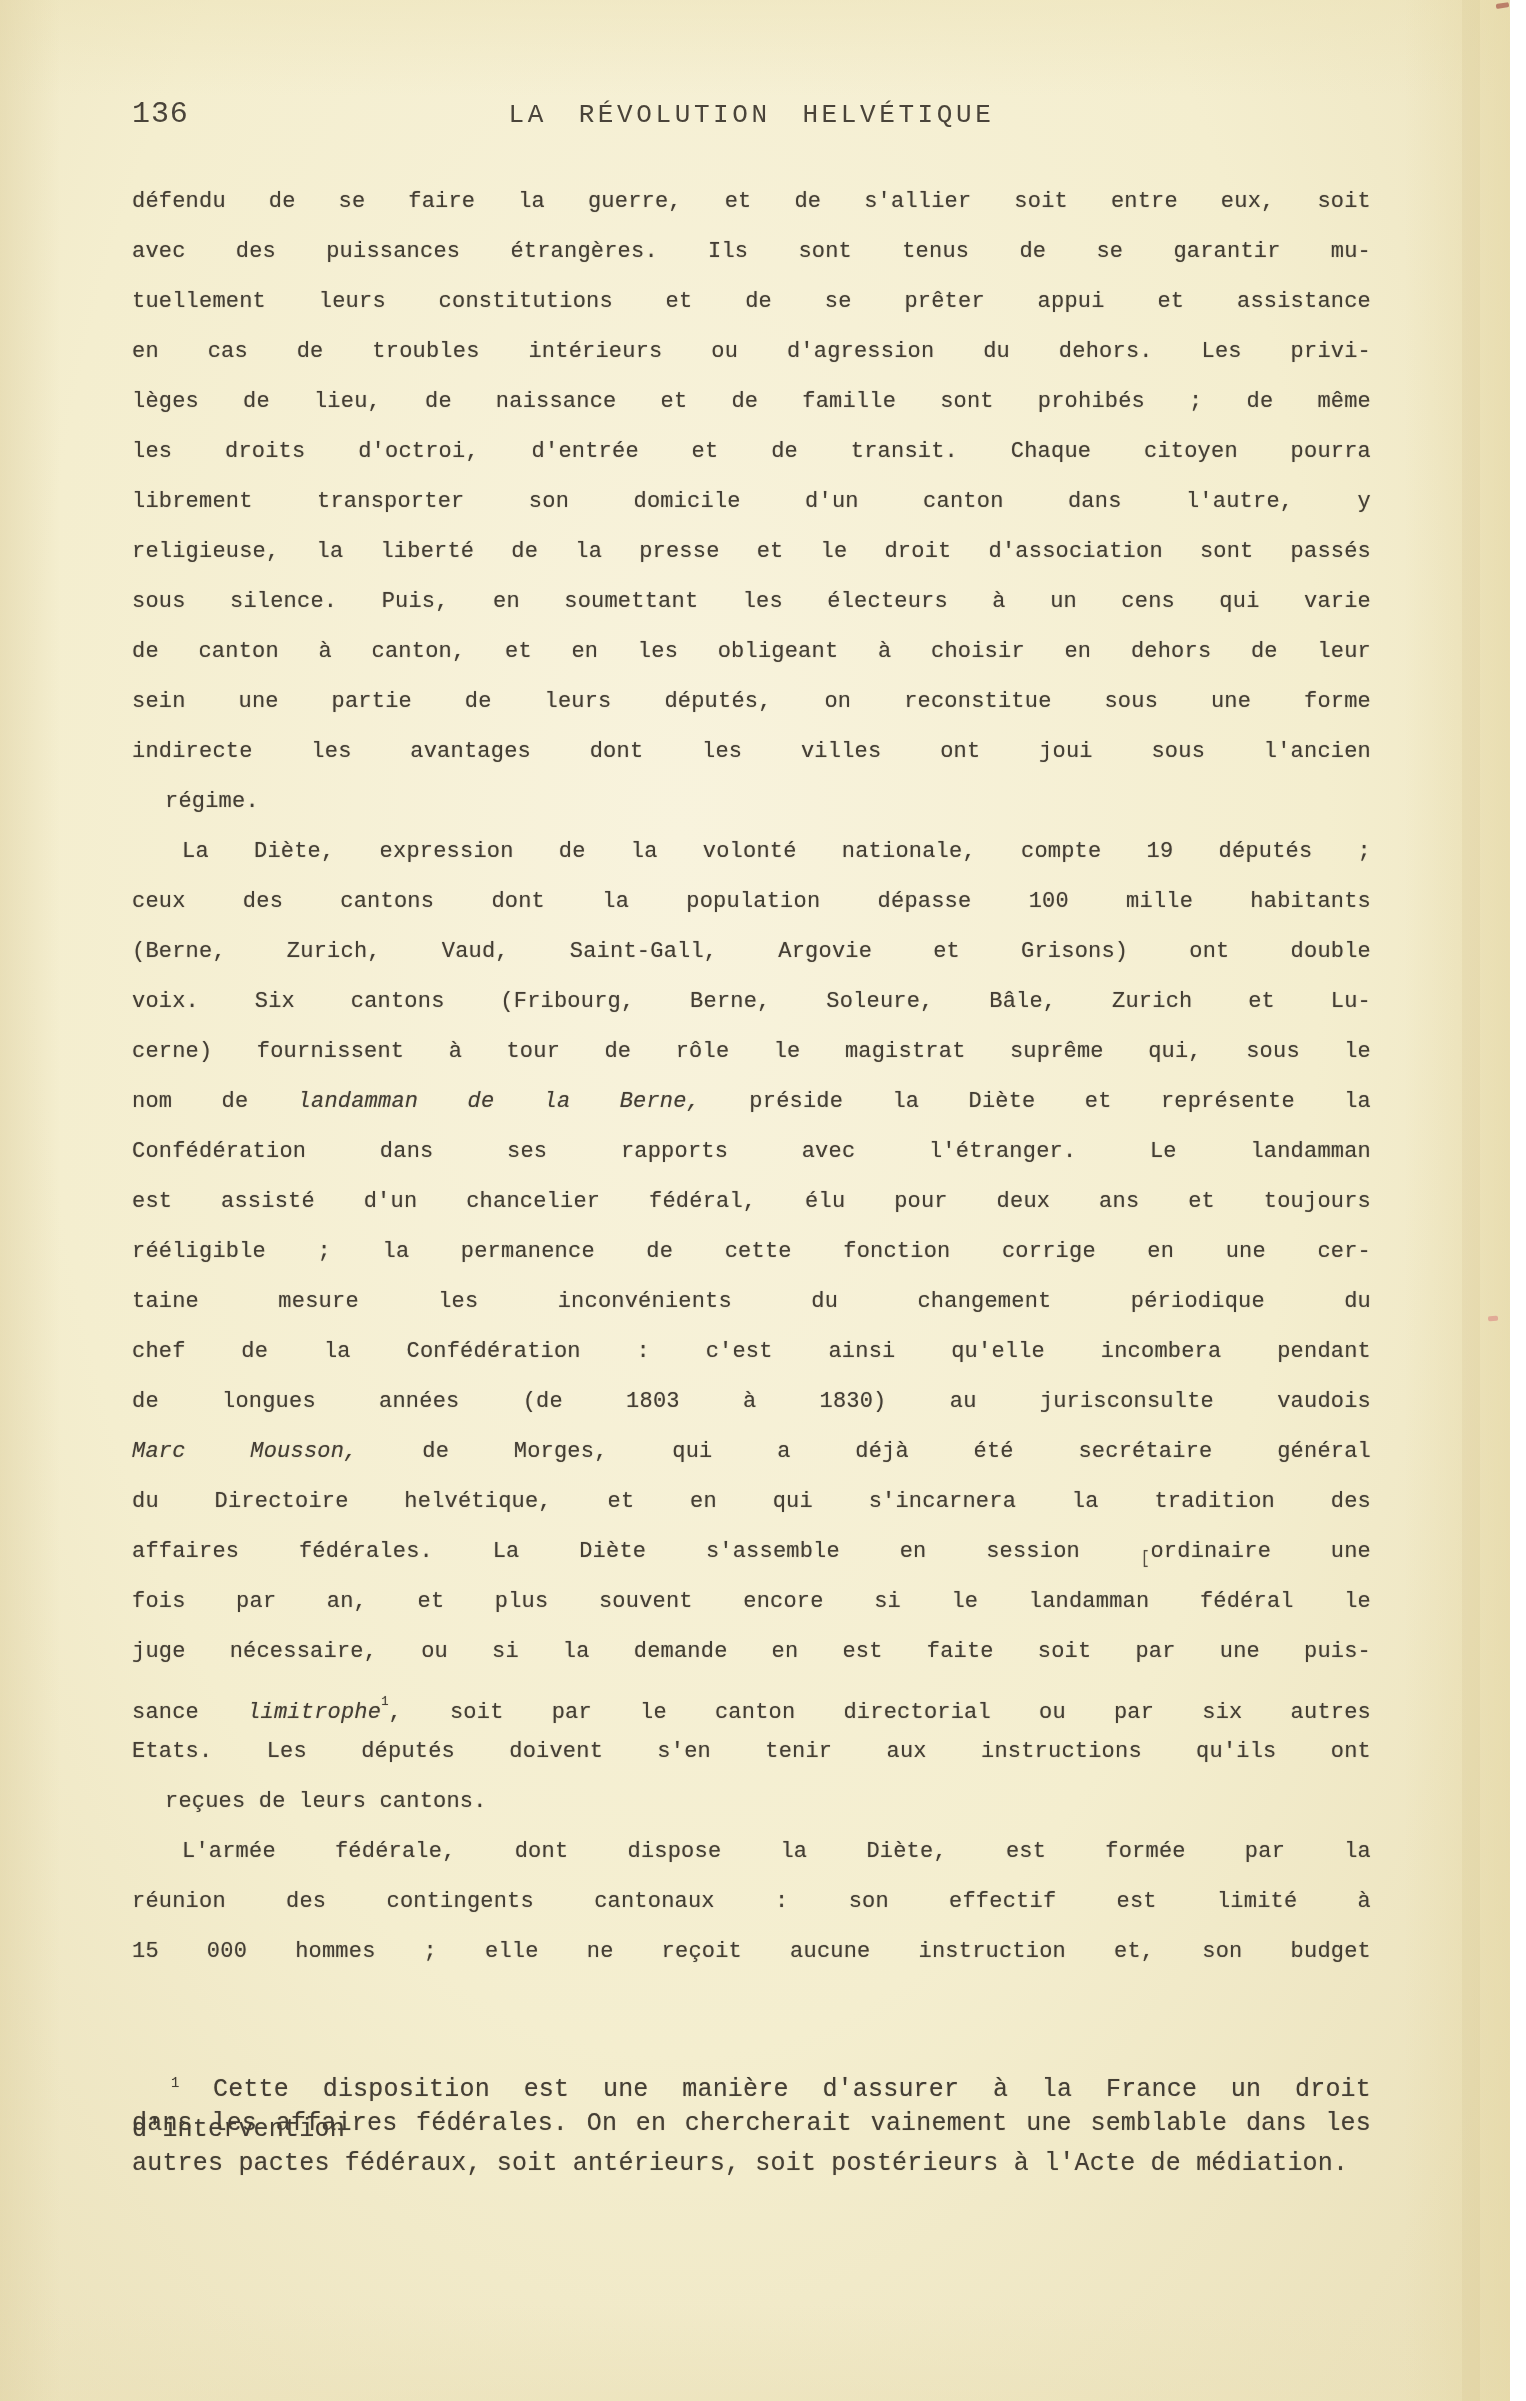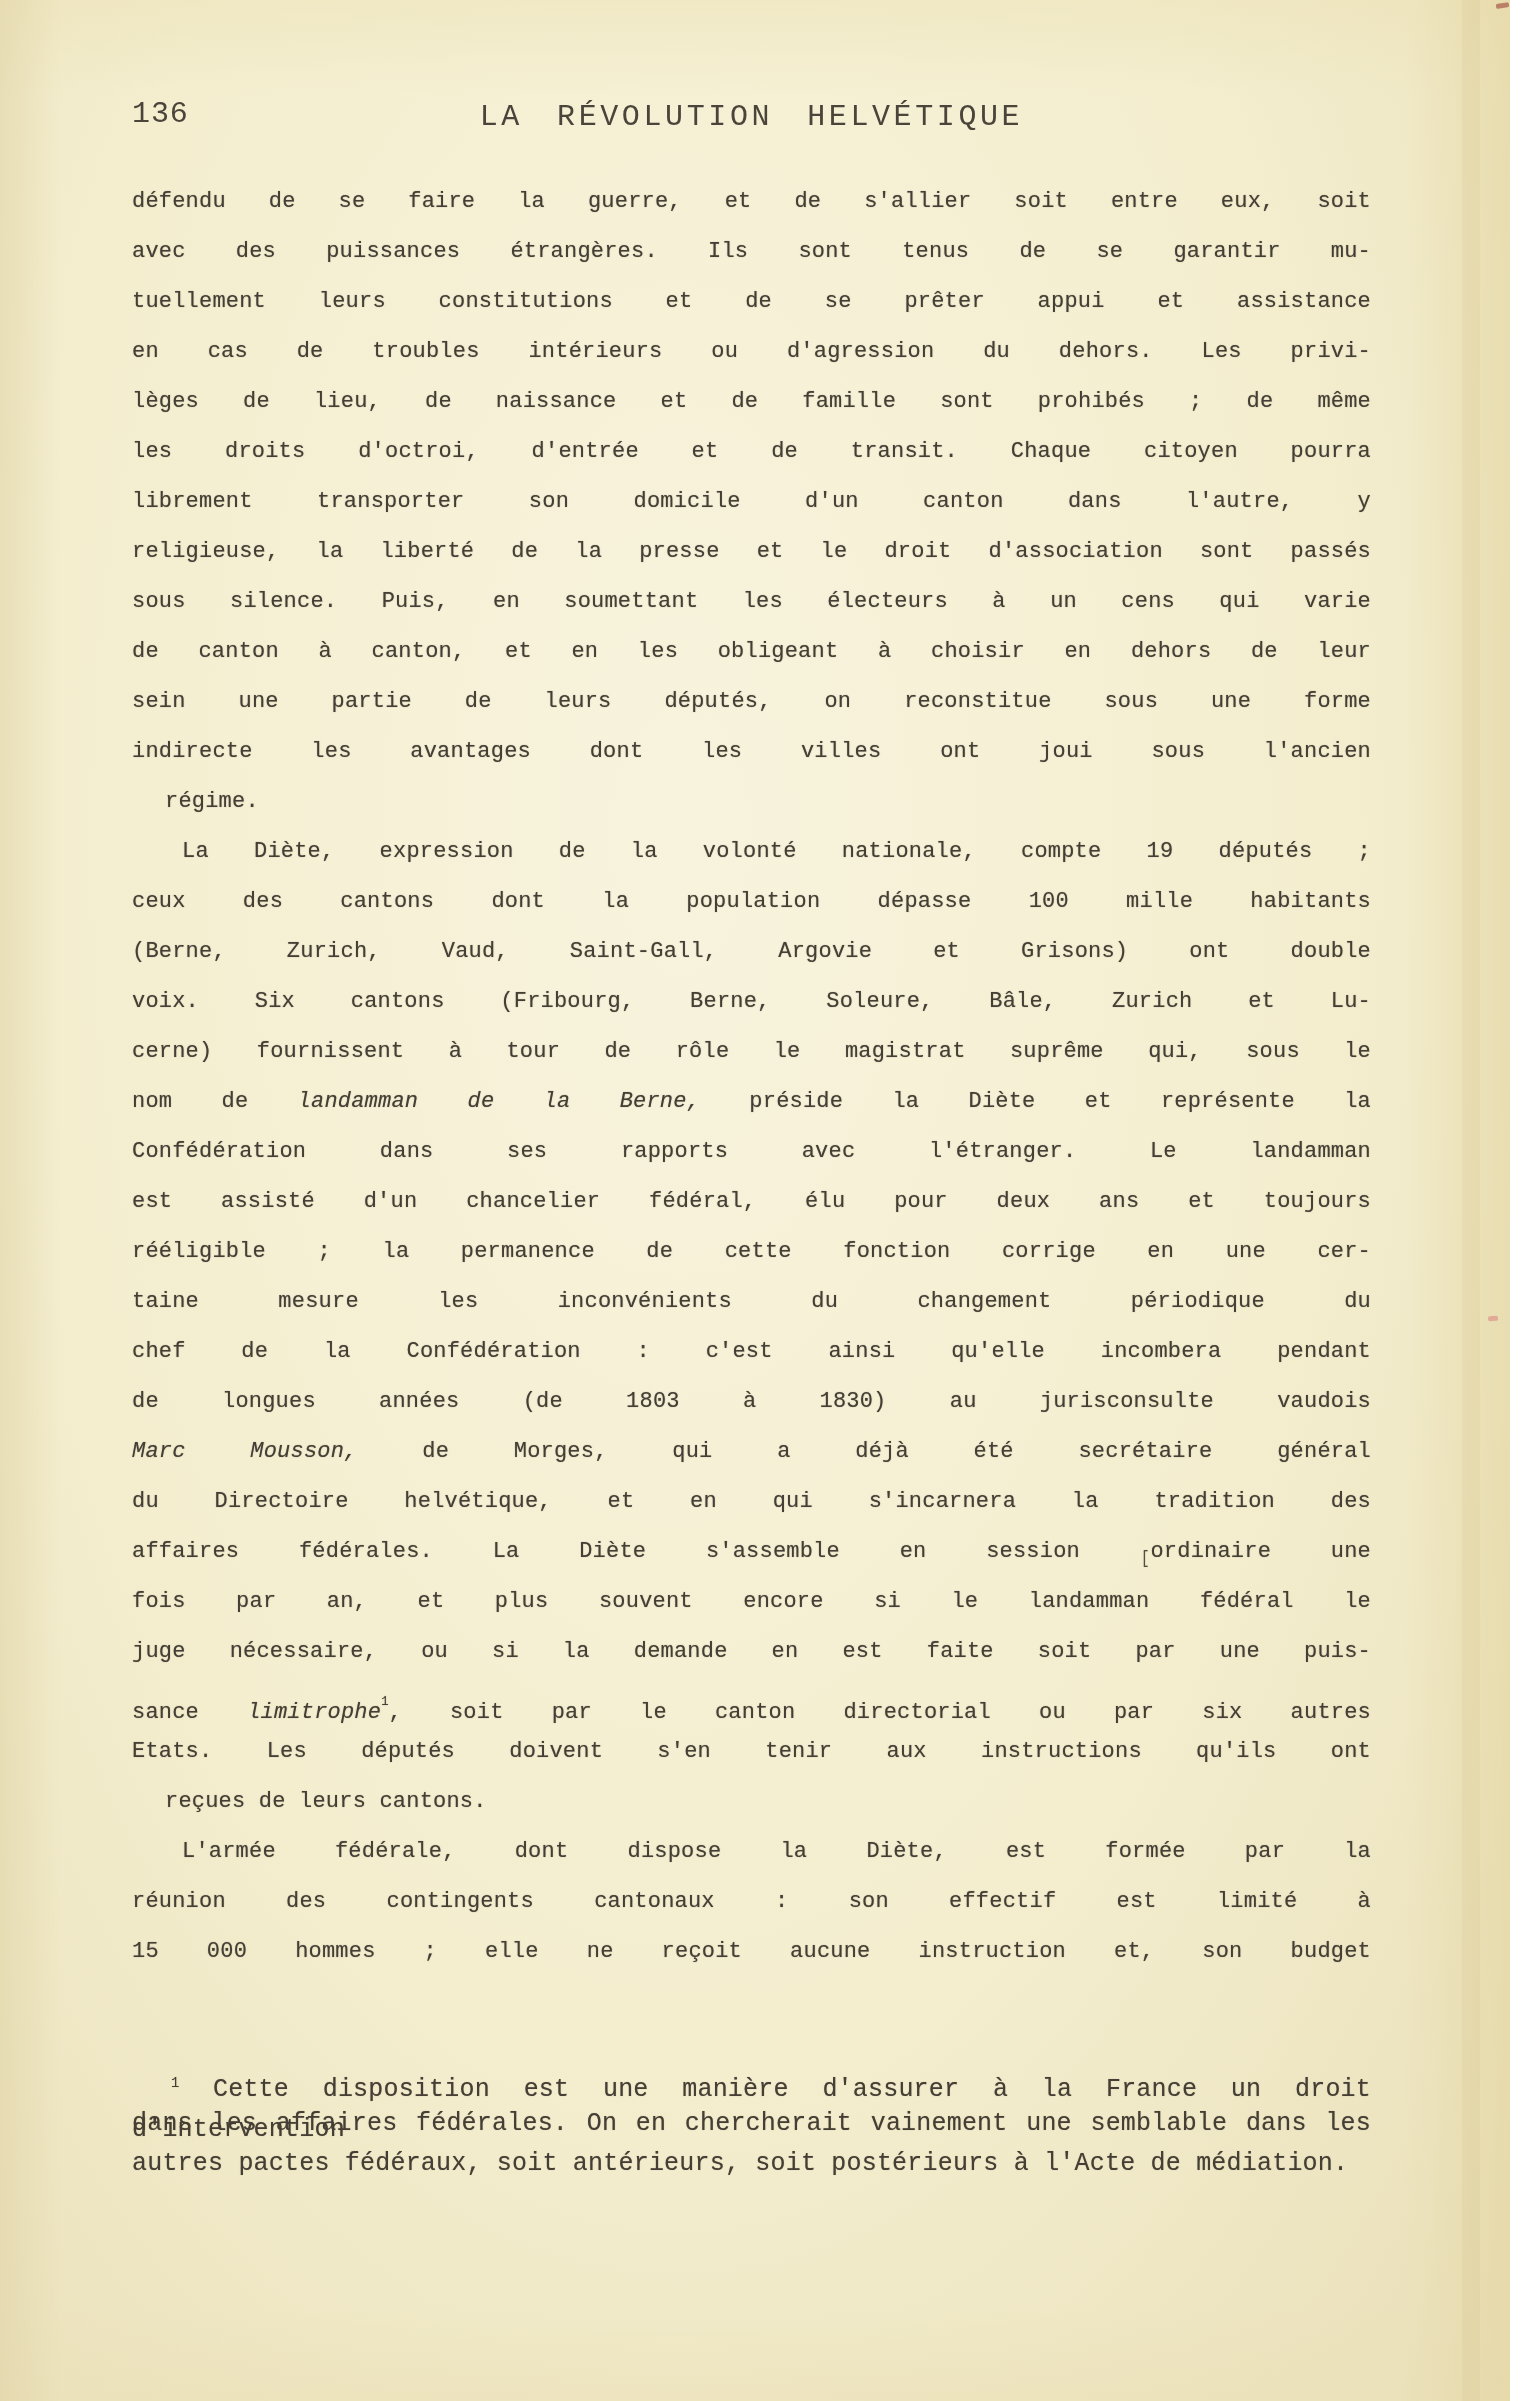--- a/index.html
+++ b/index.html
@@ -29,21 +29,21 @@
   .runhead{
     position:absolute;left:132px;top:95px;width:1239px;height:43px;
     color:var(--ink_soft);
   }
   .page-number{
     position:absolute;left:0;top:1.8px;
     font-size:30px;letter-spacing:0.9px;
   }
   .running-title{
     position:absolute;left:0;top:5.4px;width:100%;
-    text-align:center;font-size:30px;letter-spacing:3.6px;word-spacing:12.5px;
+    text-align:center;font-size:26px;letter-spacing:3.6px;word-spacing:12.5px;
   }
   .text-column{
     position:absolute;left:132px;top:177px;width:1239px;
     font-size:22px;line-height:50px;letter-spacing:0.2px;
     text-shadow:0 0 1.1px rgba(68,62,52,.5);
   }
   .paragraph{margin:0;}
   .body-line{
     text-align:justify;text-align-last:justify;text-justify:inter-word;
     height:50px;overflow:visible;

